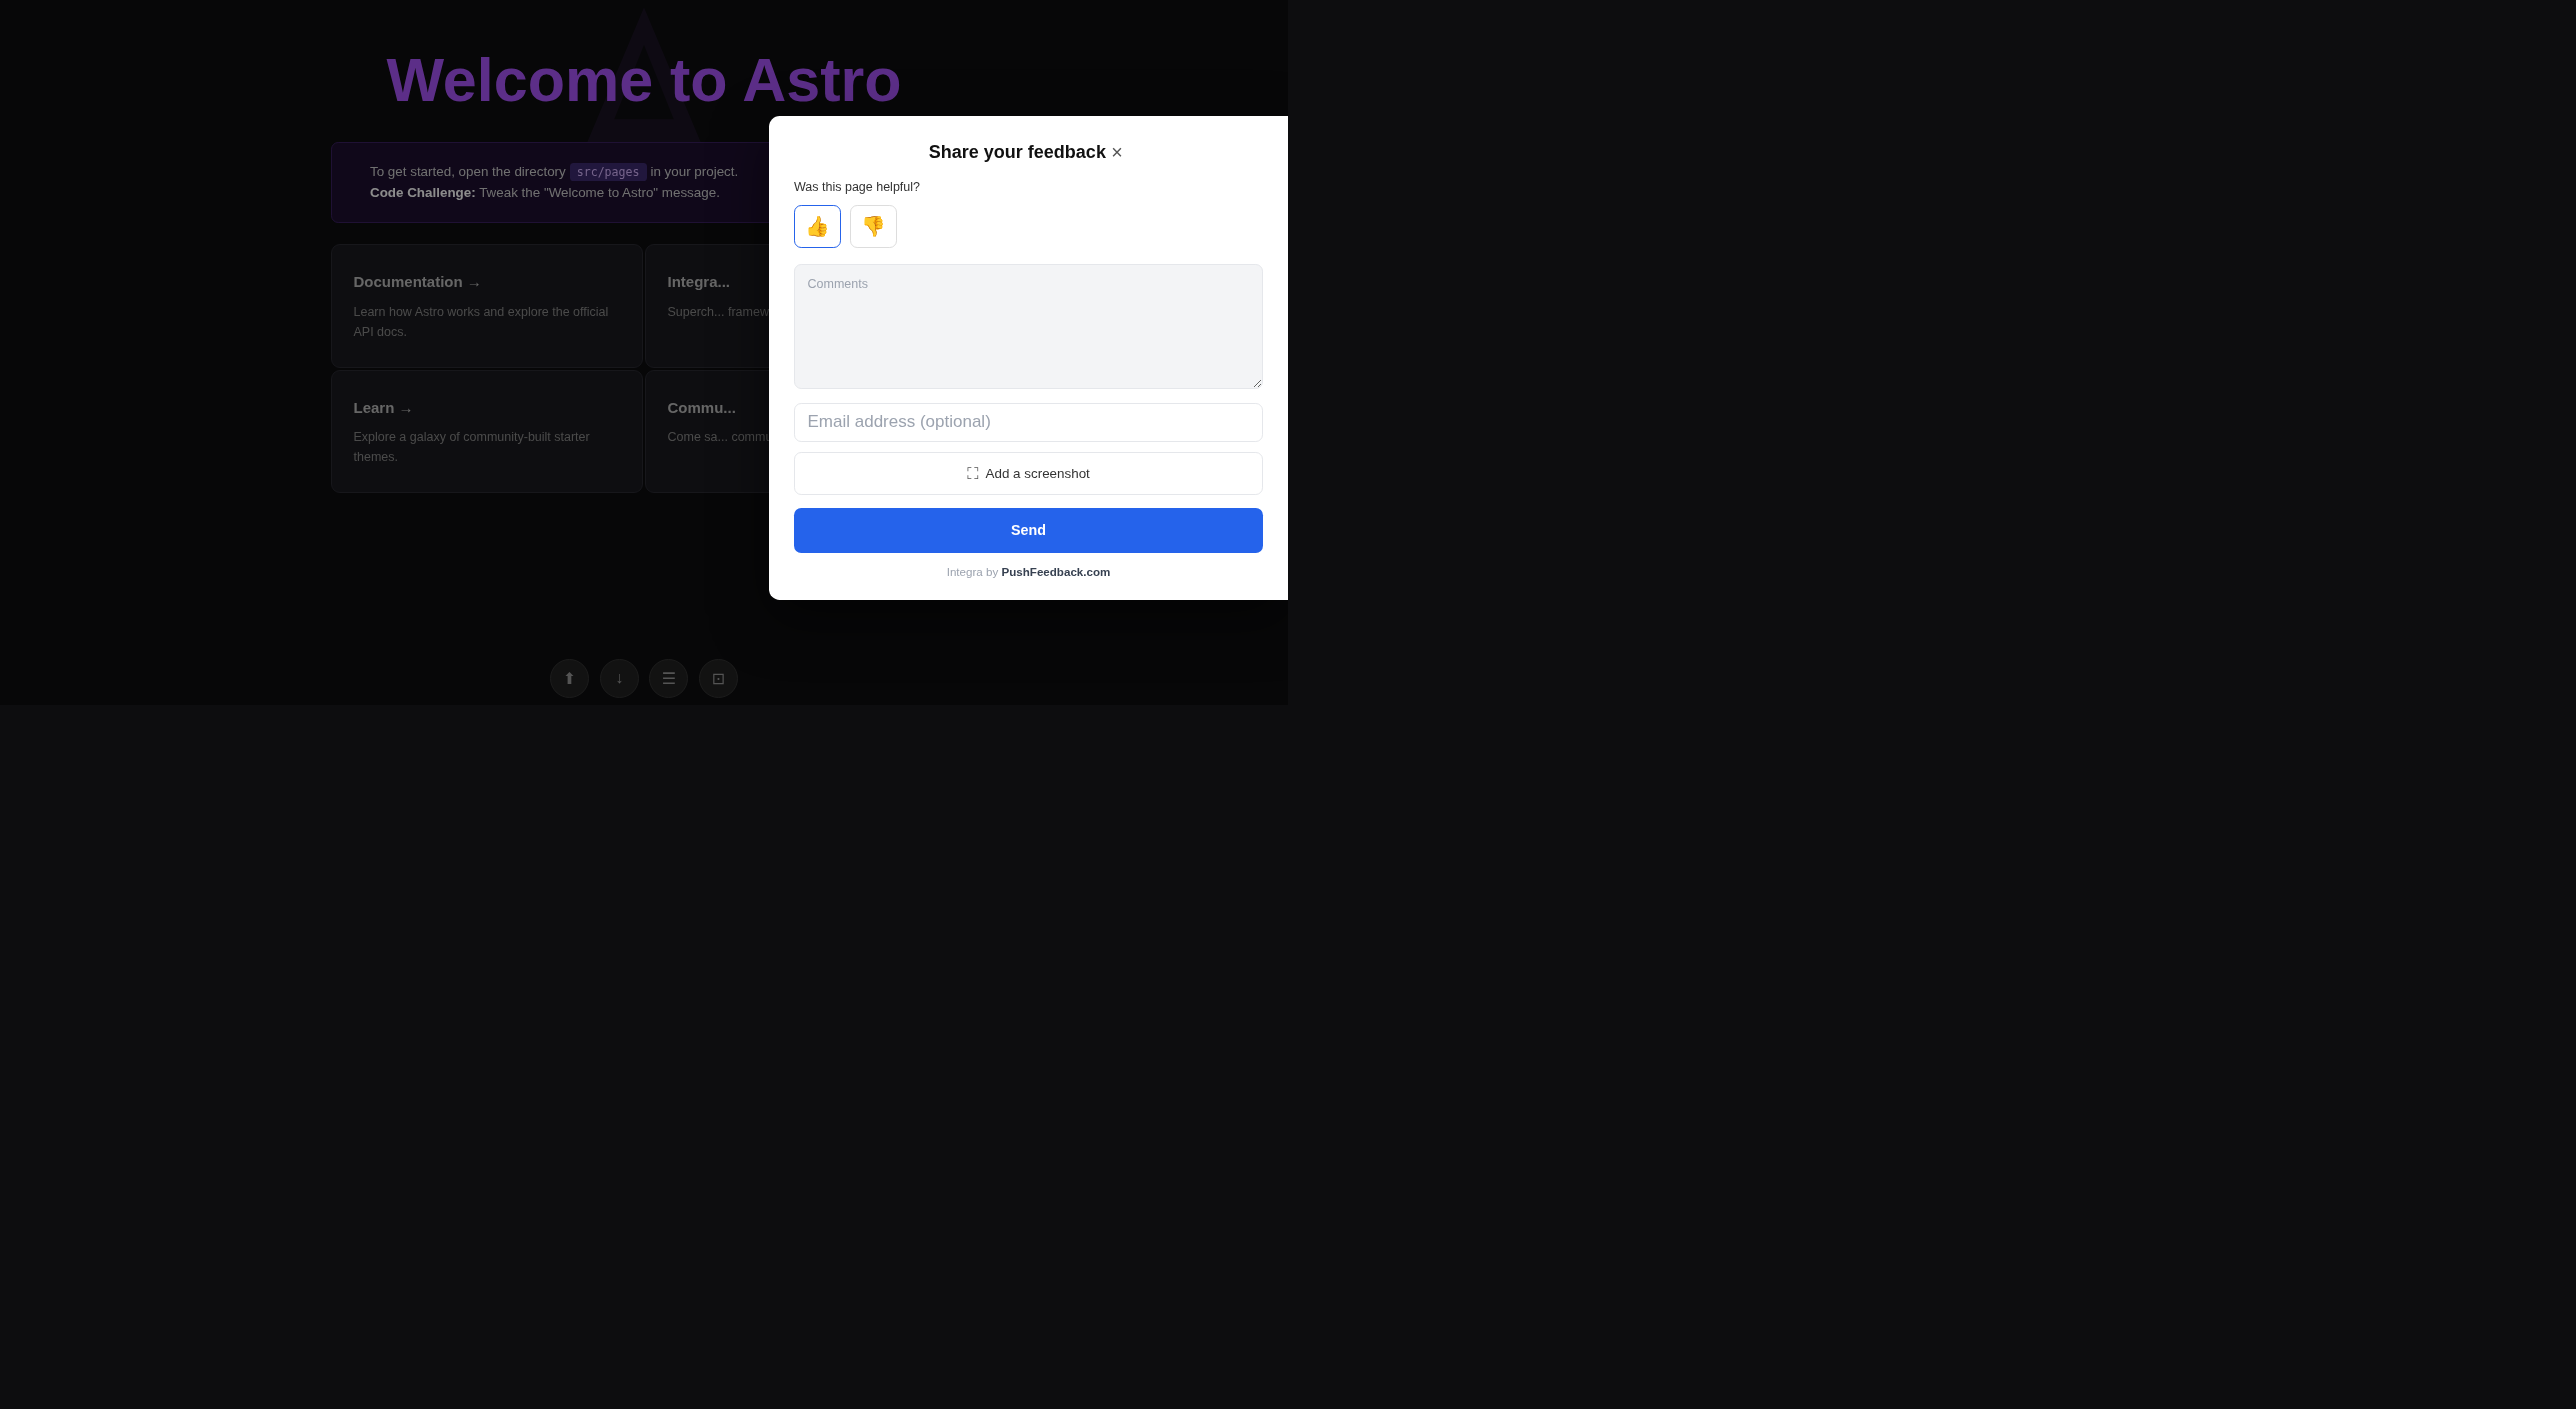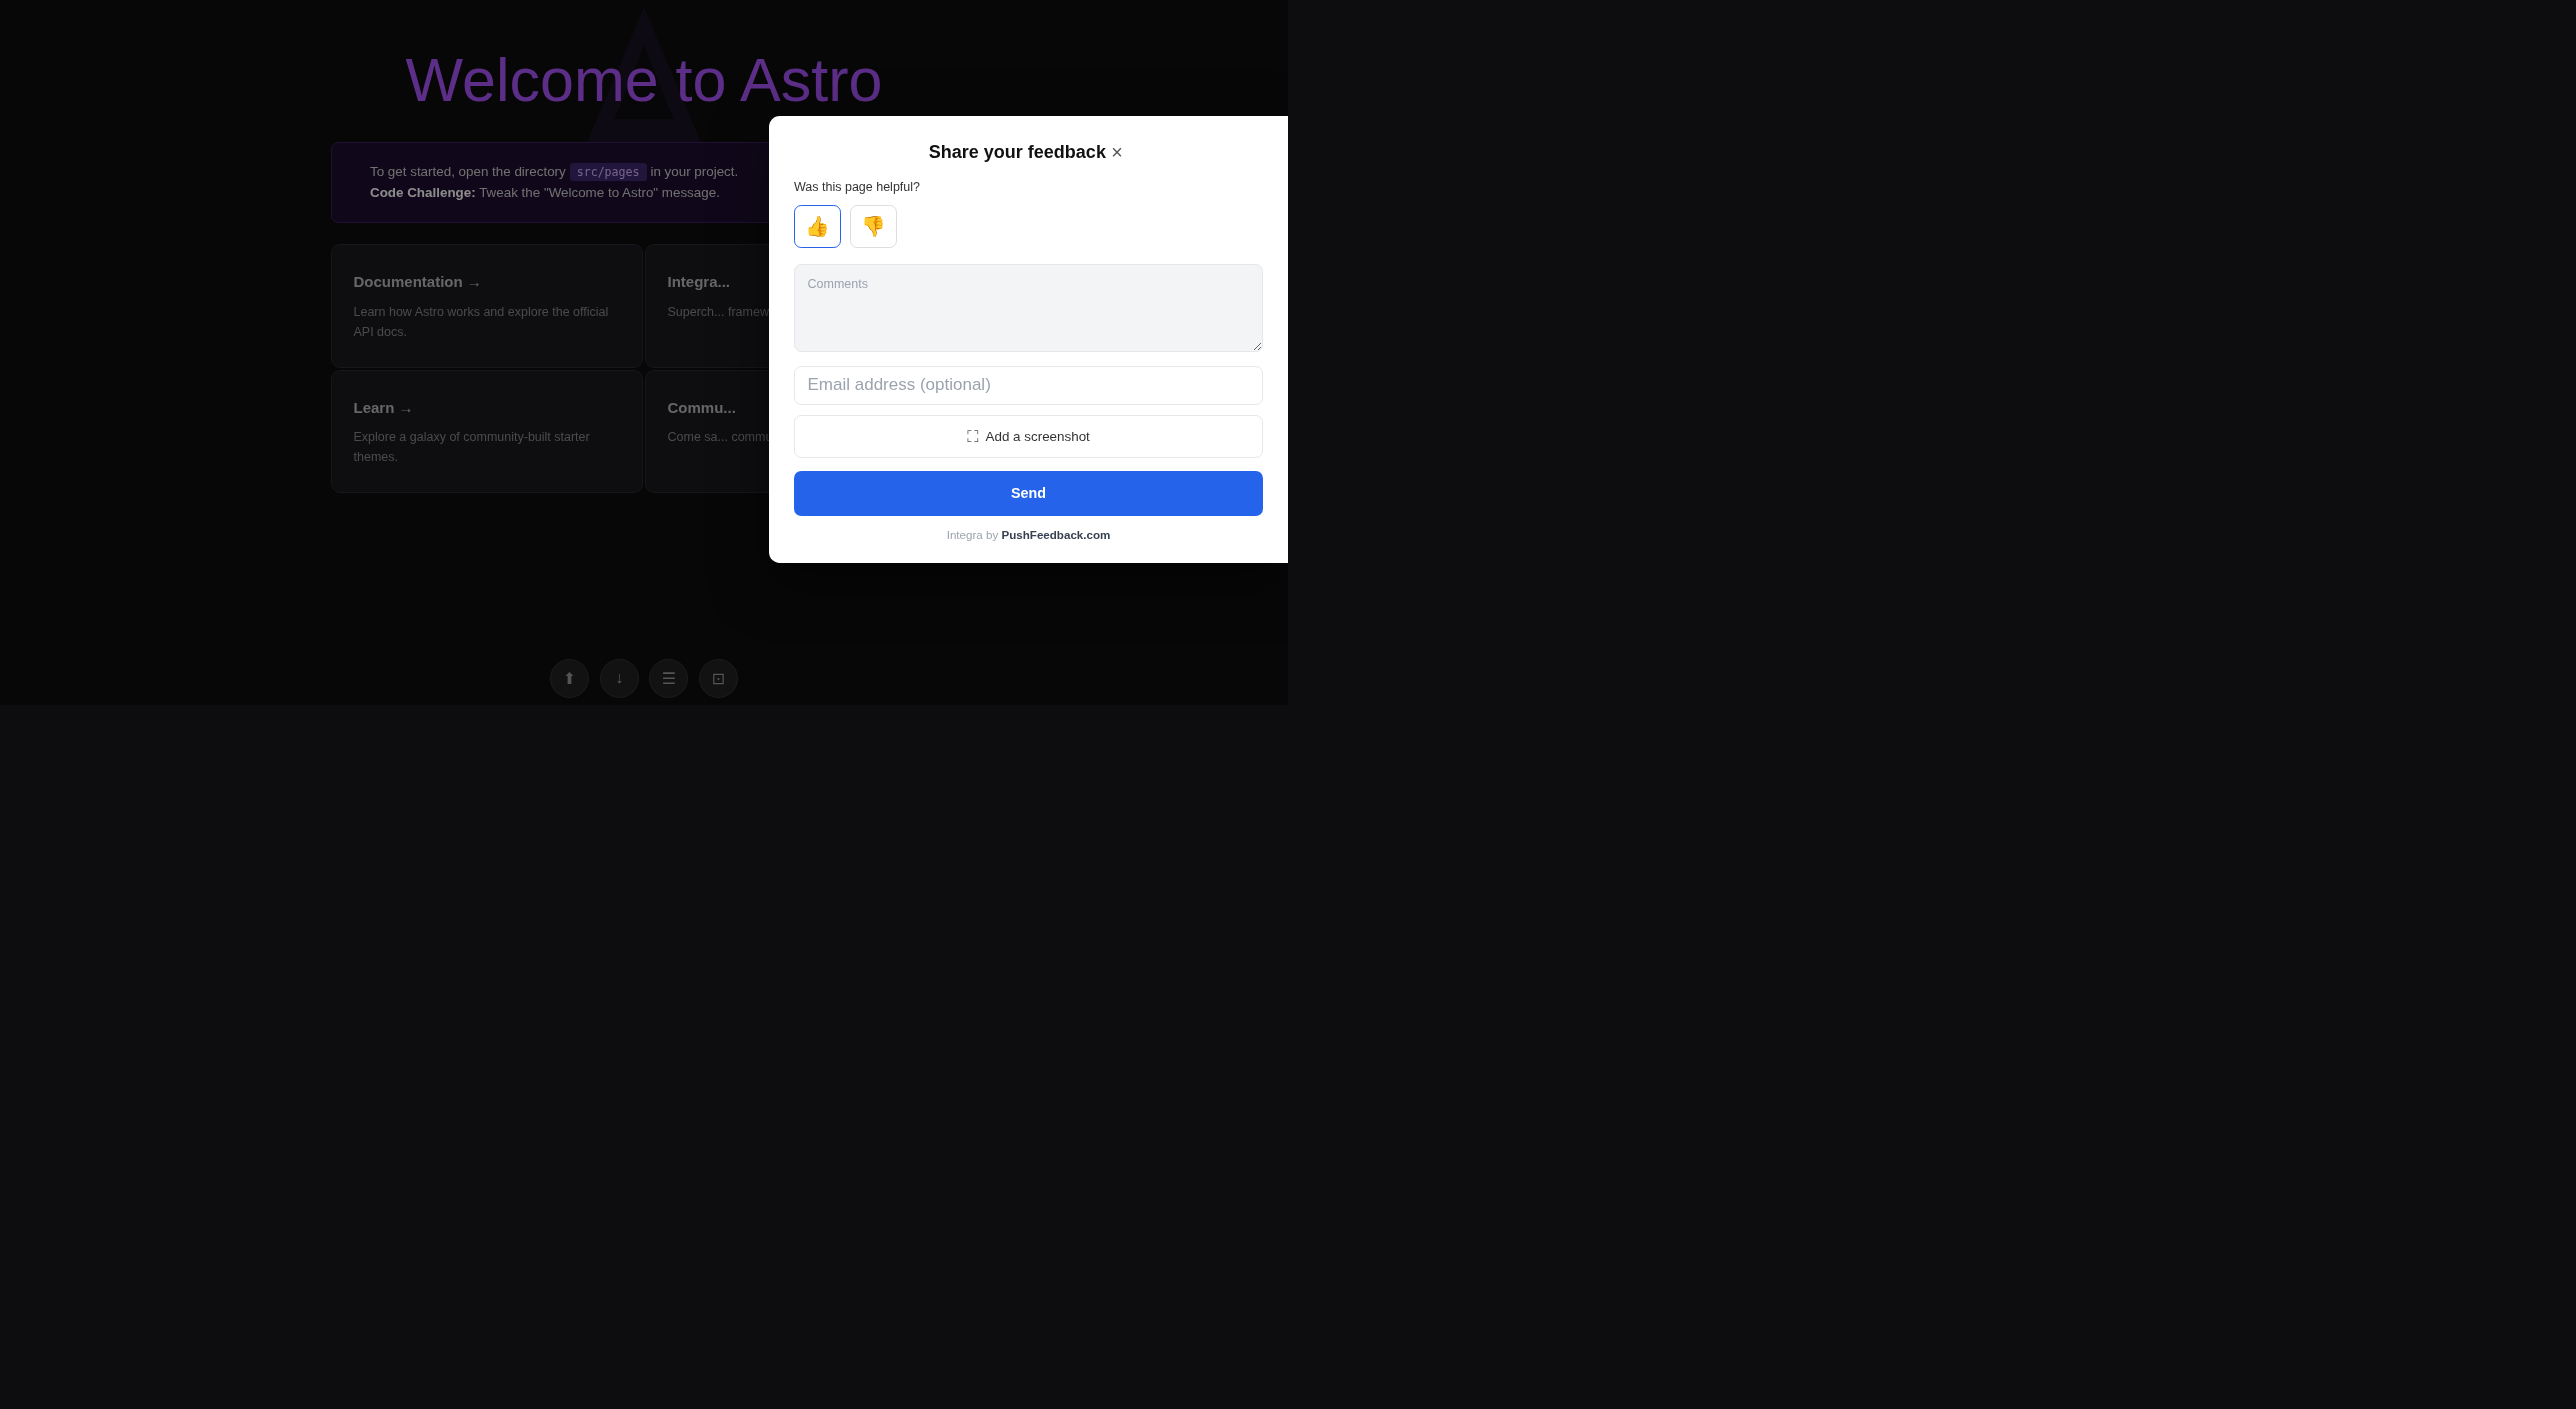--- a/index.html
+++ b/index.html
@@ -31,21 +31,21 @@
       transform: translateX(-50%);
       width: 179px;
       height: 179px;
       opacity: 0.15;
     }
 
     .welcome-title {
       position: relative;
       z-index: 1;
       font-size: 61px;
-      font-weight: 400;
+      font-weight: 700;
       color: #ccc;
       margin-top: 18px;
       text-align: center;
     }
 
     .welcome-title span {
       color: #a855f7;
     }
 
     .info-box {
@@ -173,21 +173,21 @@
       transition: border-color 0.15s;
     }
 
     .vote-btn.active {
       border-color: #2563eb;
       color: #2563eb;
     }
 
     .comments-textarea {
       width: 100%;
-      height: 88px;
+      height: 125px;
       background: #f3f4f6;
       border: 0.9px solid #e5e7eb;
       border-radius: 7.2px;
       padding: 12.5px;
       font-size: 12.5px;
       color: #333;
       resize: vertical;
       font-family: inherit;
       margin-bottom: 10.7px;
       outline: none;

